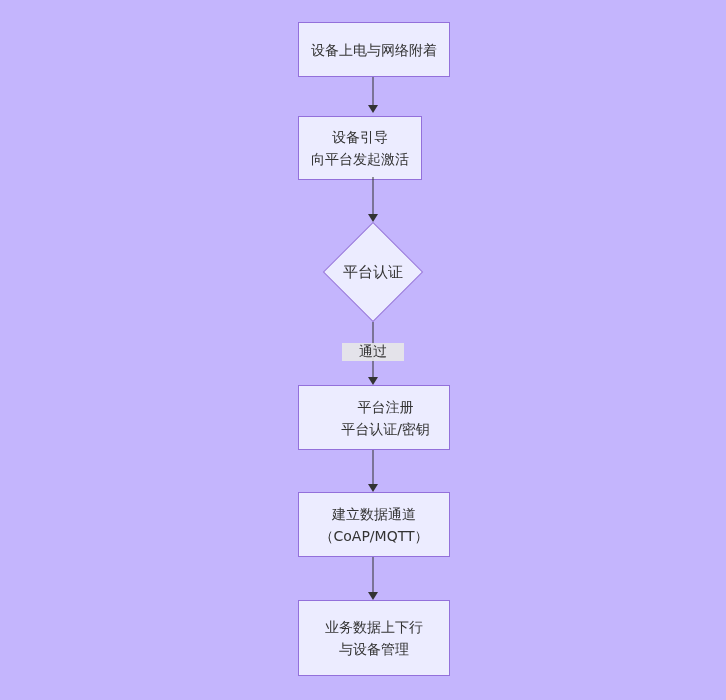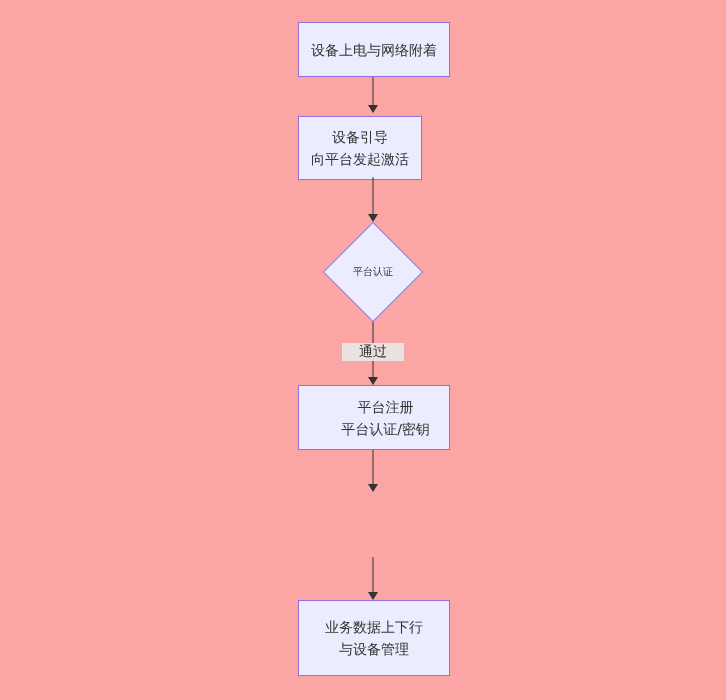--- a/index.html
+++ b/index.html
@@ -4,21 +4,21 @@
   <style>
     html, body {
       margin: 0;
       padding: 0;
       background: #ffffff;
     }
     .canvas {
       position: relative;
       width: 726px;
       height: 700px;
-      background: #fca5a5;
+      background: #c4b5fd;
       font-family: "DejaVu Sans", "Liberation Sans", sans-serif;
       color: var(--text, #333333);
       overflow: hidden;
     }
     .node {
       position: absolute;
       box-sizing: border-box;
       display: flex;
       flex-direction: column;
       align-items: center;
@@ -46,21 +46,21 @@
       top: 50%;
       width: 71px;
       height: 71px;
       transform: translate(-50%, -50%) rotate(45deg);
       background: var(--node-fill, #ECECFF);
       border: 1px solid var(--node-border, #9370DB);
       box-sizing: border-box;
     }
     .diamond-label {
       position: relative;
-      font-size: 10px;
+      font-size: 15px;
       white-space: nowrap;
     }
     .arrow {
       position: absolute;
       width: 12px;
       transform: translateX(-50%);
     }
     .arrow-line {
       position: absolute;
       left: 50%;
@@ -128,20 +128,24 @@
   <div class="node" style="left:298px; top:385px; width:152px; height:65px;padding-left:23px;">
     <span class="line">平台注册</span>
     <span class="line">平台认证/密钥</span>
   </div>
 
   <div class="arrow" style="left:373px; top:450px; height:42px;">
     <div class="arrow-line"></div>
     <div class="arrow-head"></div>
   </div>
 
+  <div class="node" style="left:298px; top:492px; width:152px; height:65px;">
+    <span class="line">建立数据通道</span>
+    <span class="line">（CoAP/MQTT）</span>
+  </div>
 
   <div class="arrow" style="left:373px; top:557px; height:43px;">
     <div class="arrow-line"></div>
     <div class="arrow-head"></div>
   </div>
 
   <div class="node" style="left:298px; top:600px; width:152px; height:76px;">
     <span class="line">业务数据上下行</span>
     <span class="line">与设备管理</span>
   </div>

